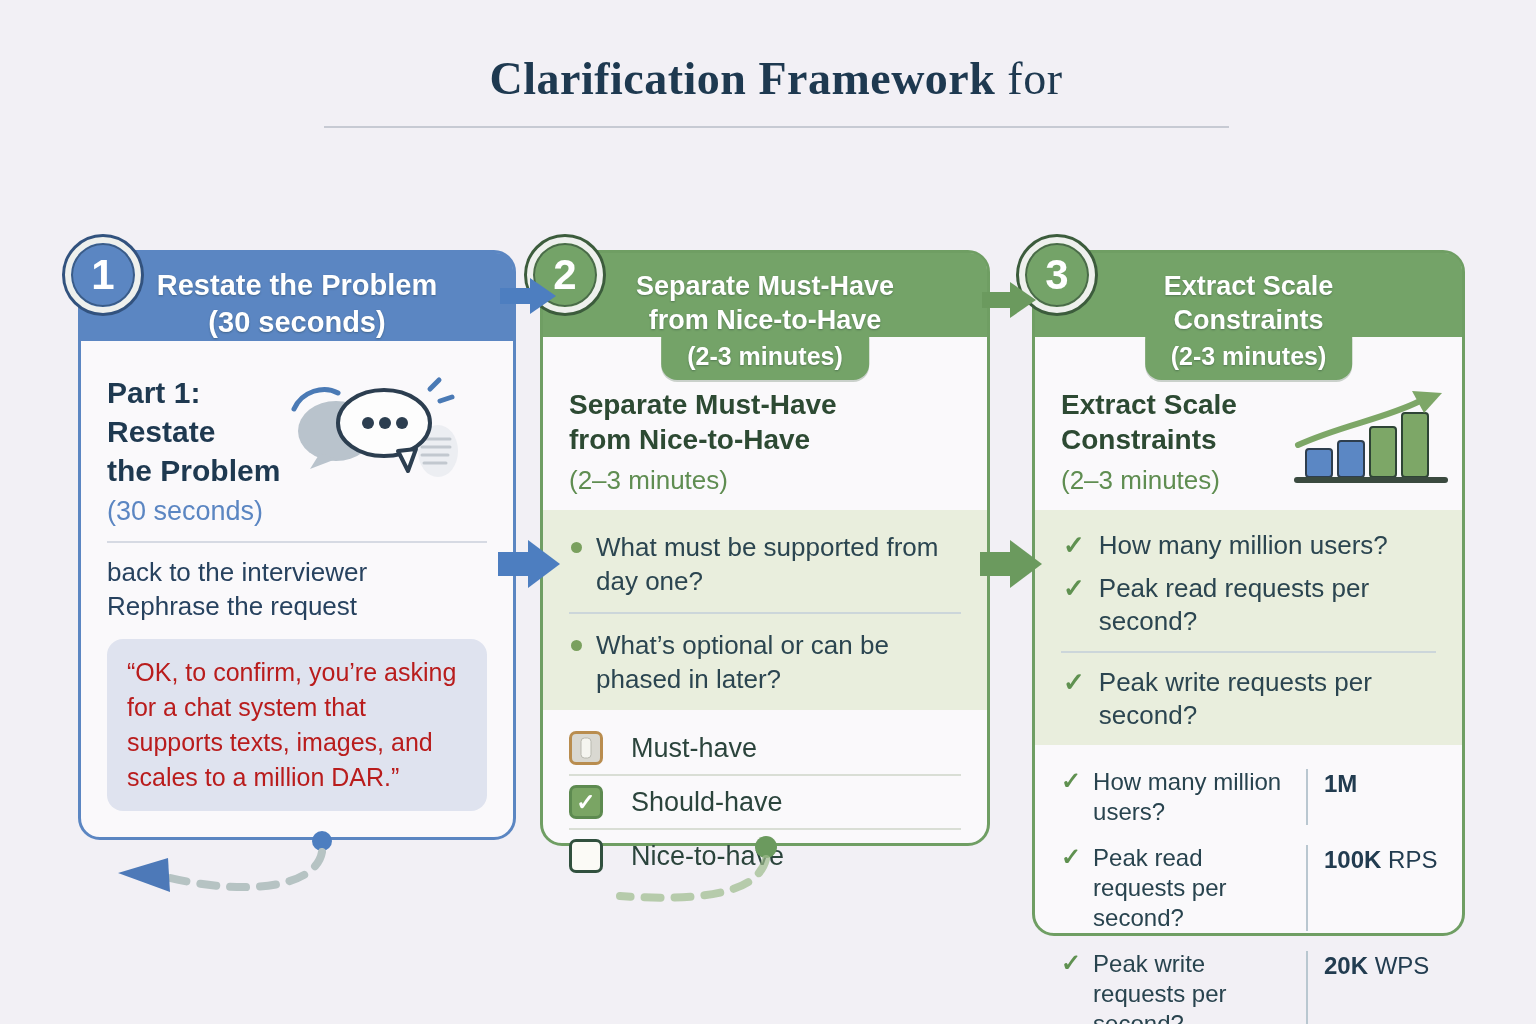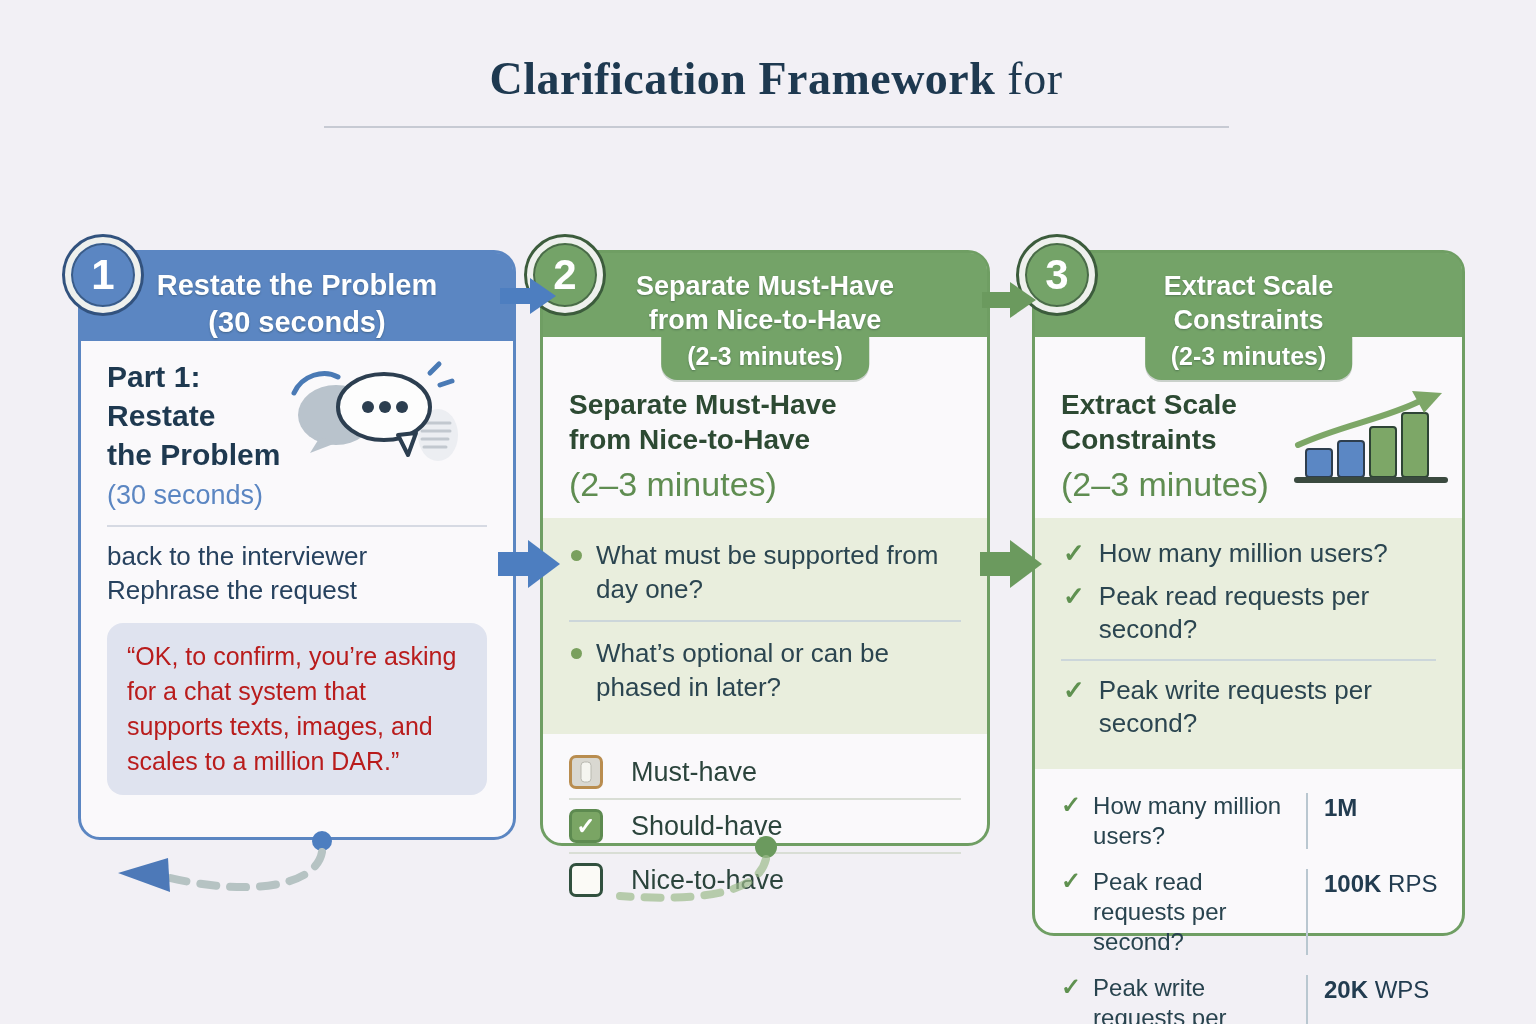--- a/index.html
+++ b/index.html
@@ -30,39 +30,39 @@
     font-size:42px; font-weight:bold; color:#fff; border:6px solid #eef0ed; }
   .card-1 .badge { background:#5b86c2; box-shadow:0 0 0 3px #32527e, inset 0 0 0 2px #3a5c88; }
   .card-2 .badge, .card-3 .badge { background:#74a368; box-shadow:0 0 0 3px #3c5c3c, inset 0 0 0 2px #4a6b49; }
 
   .time-tab { position:absolute; top:84px; left:50%; transform:translateX(-50%);
     background:#74a368; color:#fff; font-weight:bold; font-size:25px;
     padding:5px 26px 9px; border-radius:0 0 16px 16px; z-index:2;
     text-shadow:0 1px 2px rgba(20,40,40,.35); box-shadow:0 2px 0 rgba(60,90,60,.25); }
 
   .card-body { position:relative; height:calc(100% - 88px); }
-  .card-1 .card-body { padding:16px 26px 0;border-radius:8px; }
+  .card-1 .card-body { padding:32px 26px 0;border-radius:8px; }
   .card-2 .card-body, .card-3 .card-body { height:calc(100% - 84px); padding:50px 0 0; }
 
   
   .part-title-row { display:flex; align-items:flex-start; }
   .part-title { font-size:30px; line-height:39px; font-weight:bold; color:#1e3950; }
   .c1-time { margin-top:6px; font-size:27px; color:#5b86c2; }
   .c1-divider { border-top:2px solid #d6dae3; margin:14px 0 12px; }
   .c1-instruction { font-size:26px; line-height:34px; color:#27425f; }
   .quote-box { margin-top:16px; background:#dfe3ef; border-radius:16px; padding:16px 20px;
     font-size:25px; line-height:35px; color:#b91c1c; }
 
   
   .g-title-block { padding:0 26px; }
   .g-title { font-size:28px; line-height:35px; font-weight:bold; color:#2d4a33; }
-  .g-time { margin-top:8px; font-size:34px; color:#5f8d51; }
+  .g-time { margin-top:8px; font-size:26px; color:#5f8d51; }
   .g-title-row { display:flex; justify-content:space-between; align-items:flex-start; padding-right:12px; }
 
-  .green-panel { margin-top:14px; background:#e9eedd; padding:14px 26px 24px; }
+  .green-panel { margin-top:14px; background:#e9eedd; padding:14px 26px 8px; }
   .bullet-row { display:flex; align-items:flex-start; padding:6px 0; }
   .bullet-dot { width:11px; height:11px; border-radius:50%; background:#7aa05e; margin:12px 14px 0 2px; flex:none; }
   .bullet-text { font-size:26px; line-height:34px; color:#2b4550; }
   .panel-divider { border-top:2px solid #ccd6da; margin:8px 0; }
 
   .check-row { display:flex; align-items:flex-start; padding:5px 0; }
   .check-glyph { color:#5f9150; font-size:26px; font-weight:bold; margin:1px 14px 0 2px; flex:none; }
   .check-text { font-size:26px; line-height:33px; color:#2b4550; }
 
   

